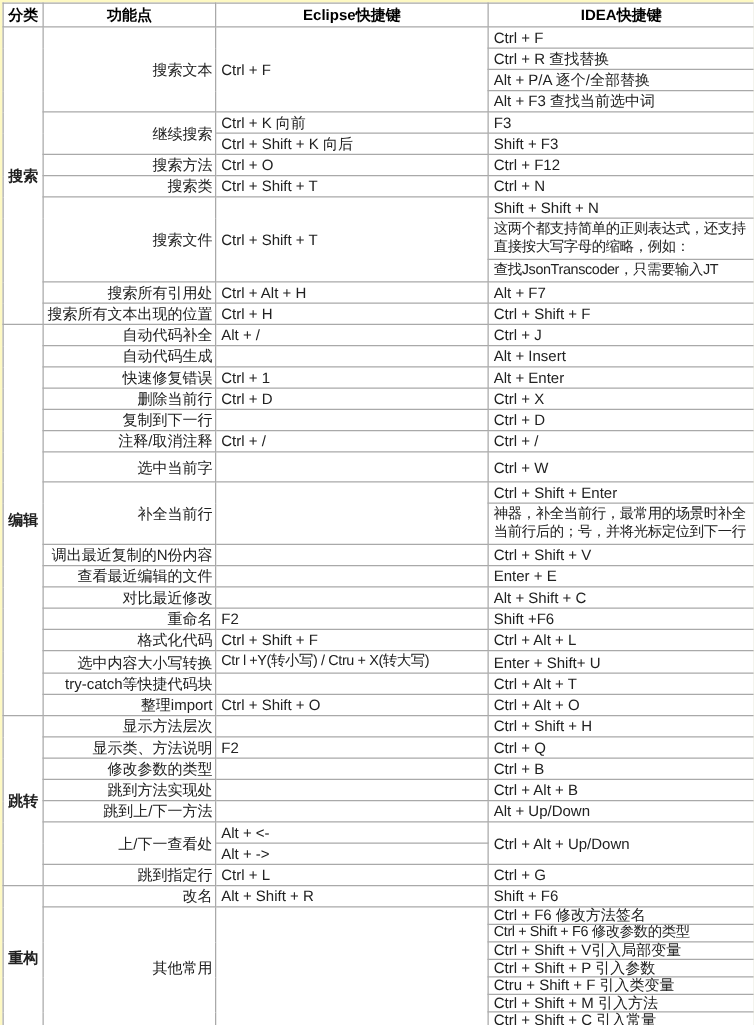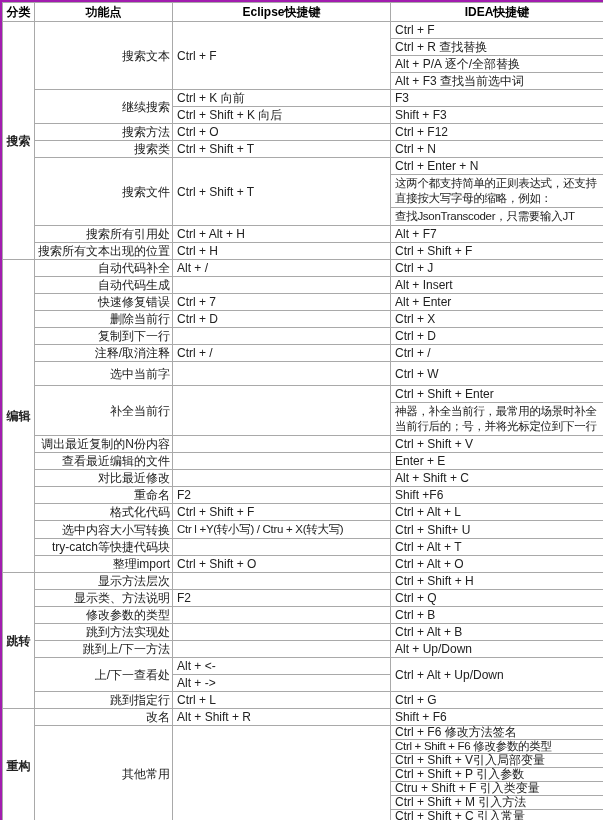--- a/index.html
+++ b/index.html
@@ -1,20 +1,20 @@
 <!DOCTYPE html>
 <html><head>
 <meta charset="utf-8">
 <style>
   html,body { margin:0; padding:0; background:#ffffff; }
   .stage {
     position:relative;
     width:603px; height:820px;
     overflow:hidden;
-    background:#a21caf;
+    background:#fef9c3;
     font-family:"Liberation Sans","DejaVu Sans",sans-serif;
   }
   table.shortcuts {
     position:absolute; top:2px; left:2px;
     width:601px;
     border-collapse:collapse;
     table-layout:fixed;
     background:#ffffff;
   }
   col.c-cat     { width:32px;  }
@@ -103,21 +103,21 @@
           <td class="key" rowspan="1">Ctrl + F12</td>
         </tr>
         <tr>
           <td class="feat" rowspan="1">搜索类</td>
           <td class="key" rowspan="1">Ctrl + Shift + T</td>
           <td class="key" rowspan="1">Ctrl + N</td>
         </tr>
         <tr>
           <td class="feat" rowspan="3">搜索文件</td>
           <td class="key" rowspan="3">Ctrl + Shift + T</td>
-          <td class="key" rowspan="1">Ctrl + Enter + N</td>
+          <td class="key" rowspan="1">Shift + Shift + N</td>
         </tr>
         <tr>
           <td class="key wrap" rowspan="1">这两个都支持简单的正则表达式，还支持直接按大写字母的缩略，例如：</td>
         </tr>
         <tr>
           <td class="key wrap" rowspan="1">查找JsonTranscoder，只需要输入JT</td>
         </tr>
         <tr>
           <td class="feat" rowspan="1">搜索所有引用处</td>
           <td class="key" rowspan="1">Ctrl + Alt + H</td>
@@ -134,21 +134,21 @@
           <td class="key" rowspan="1">Alt + /</td>
           <td class="key" rowspan="1">Ctrl + J</td>
         </tr>
         <tr class="mid">
           <td class="feat" rowspan="1">自动代码生成</td>
           <td class="key" rowspan="1"></td>
           <td class="key" rowspan="1">Alt + Insert</td>
         </tr>
         <tr class="mid">
           <td class="feat" rowspan="1">快速修复错误</td>
-          <td class="key" rowspan="1">Ctrl + 7</td>
+          <td class="key" rowspan="1">Ctrl + 1</td>
           <td class="key" rowspan="1">Alt + Enter</td>
         </tr>
         <tr class="mid">
           <td class="feat" rowspan="1">删除当前行</td>
           <td class="key" rowspan="1">Ctrl + D</td>
           <td class="key" rowspan="1">Ctrl + X</td>
         </tr>
         <tr class="mid">
           <td class="feat" rowspan="1">复制到下一行</td>
           <td class="key" rowspan="1"></td>
@@ -193,21 +193,21 @@
           <td class="key" rowspan="1">Shift +F6</td>
         </tr>
         <tr class="mid">
           <td class="feat" rowspan="1">格式化代码</td>
           <td class="key" rowspan="1">Ctrl + Shift + F</td>
           <td class="key" rowspan="1">Ctrl + Alt + L</td>
         </tr>
         <tr class="mid">
           <td class="feat" rowspan="1">选中内容大小写转换</td>
           <td class="key wrap" rowspan="1">Ctr l +Y(转小写) / Ctru + X(转大写)</td>
-          <td class="key" rowspan="1">Ctrl + Shift+ U</td>
+          <td class="key" rowspan="1">Enter + Shift+ U</td>
         </tr>
         <tr class="mid">
           <td class="feat" rowspan="1">try-catch等快捷代码块</td>
           <td class="key" rowspan="1"></td>
           <td class="key" rowspan="1">Ctrl + Alt + T</td>
         </tr>
         <tr class="mid">
           <td class="feat" rowspan="1">整理import</td>
           <td class="key" rowspan="1">Ctrl + Shift + O</td>
           <td class="key" rowspan="1">Ctrl + Alt + O</td>

